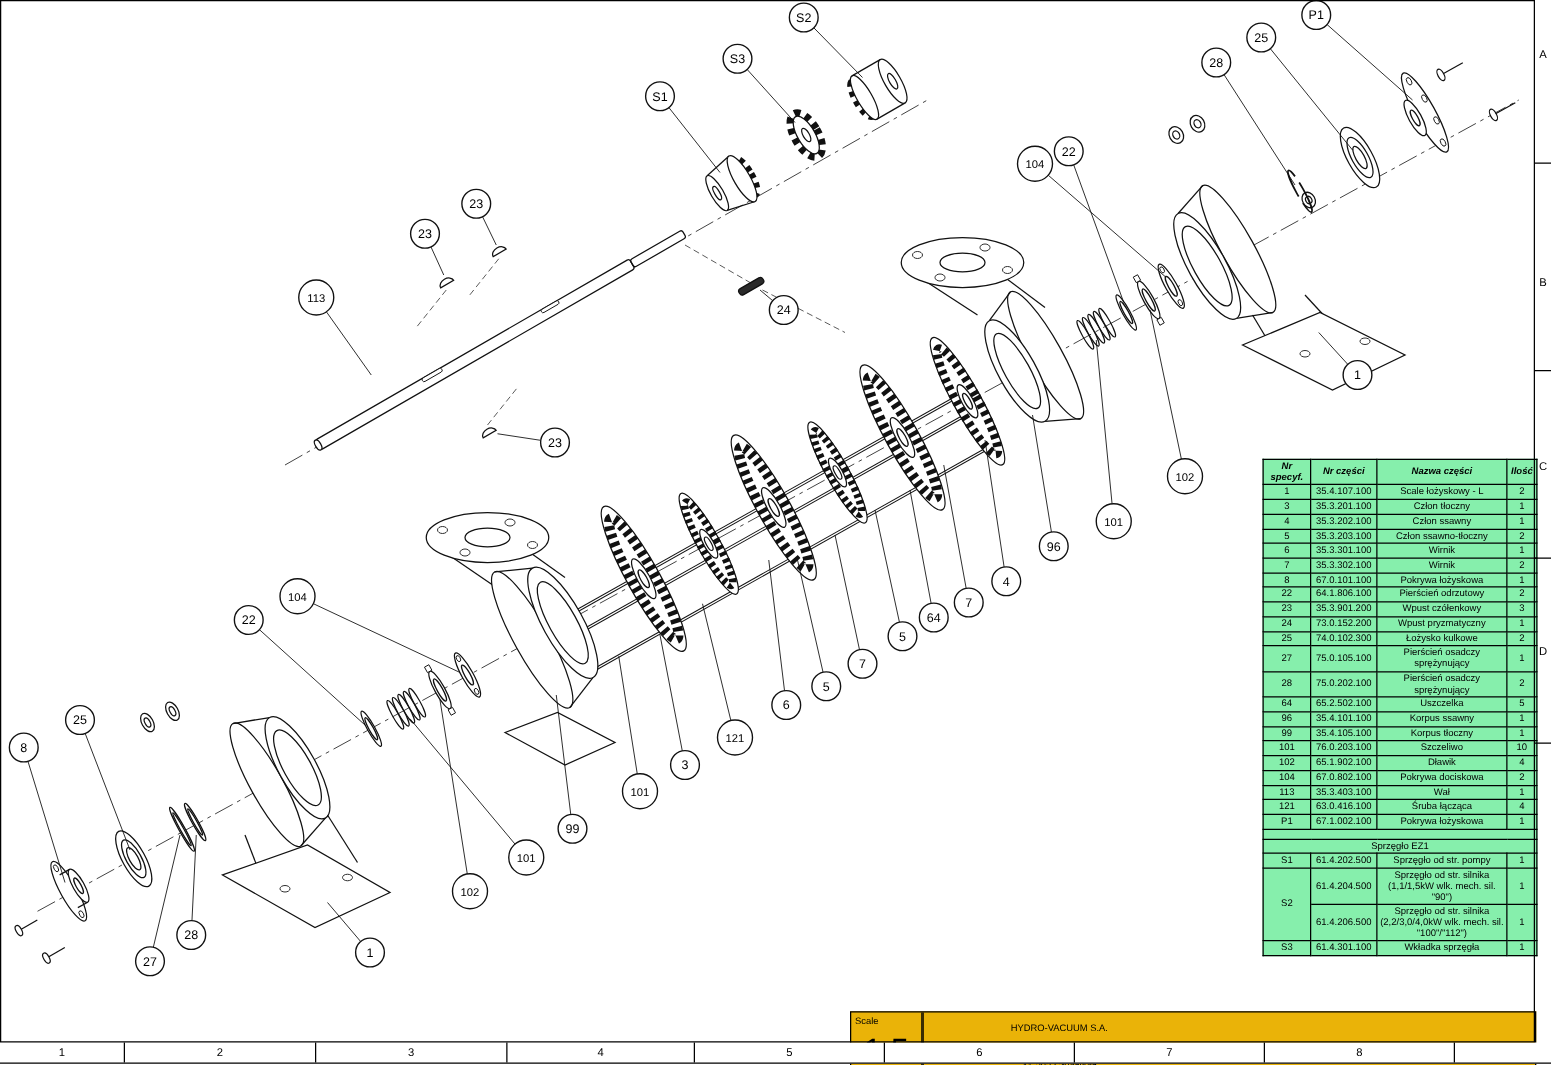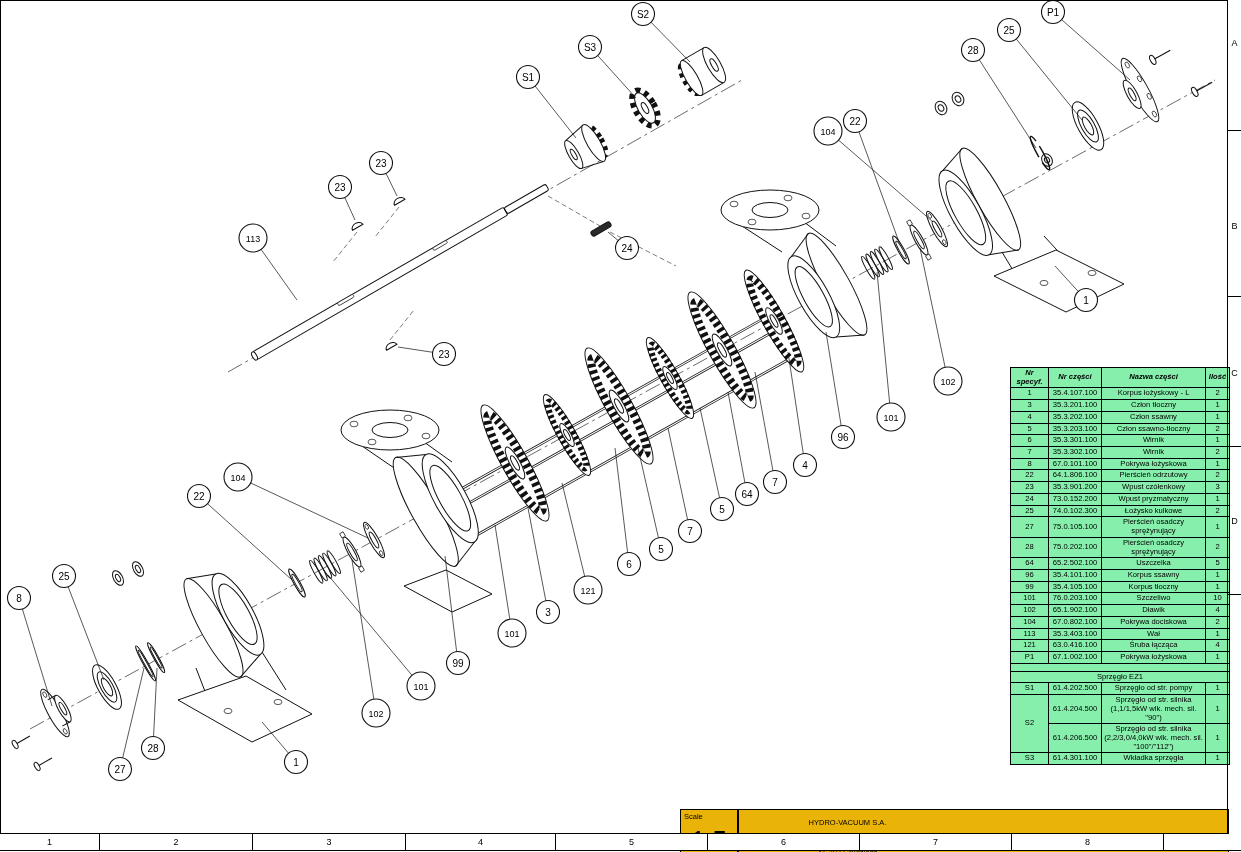--- a/index.html
+++ b/index.html
@@ -548,21 +548,21 @@
         <th>Nr specyf.</th>
         <th>Nr części</th>
         <th>Nazwa części</th>
         <th>Ilość</th>
       </tr>
     </thead>
     <tbody>
         <tr>
           <td>1</td>
           <td>35.4.107.100</td>
-          <td>Korpus łożyskowy - L</td>
+          <td>Scale łożyskowy - L</td>
           <td>2</td>
         </tr>
         <tr>
           <td>3</td>
           <td>35.3.201.100</td>
           <td>Człon tłoczny</td>
           <td>1</td>
         </tr>
         <tr>
           <td>4</td>

